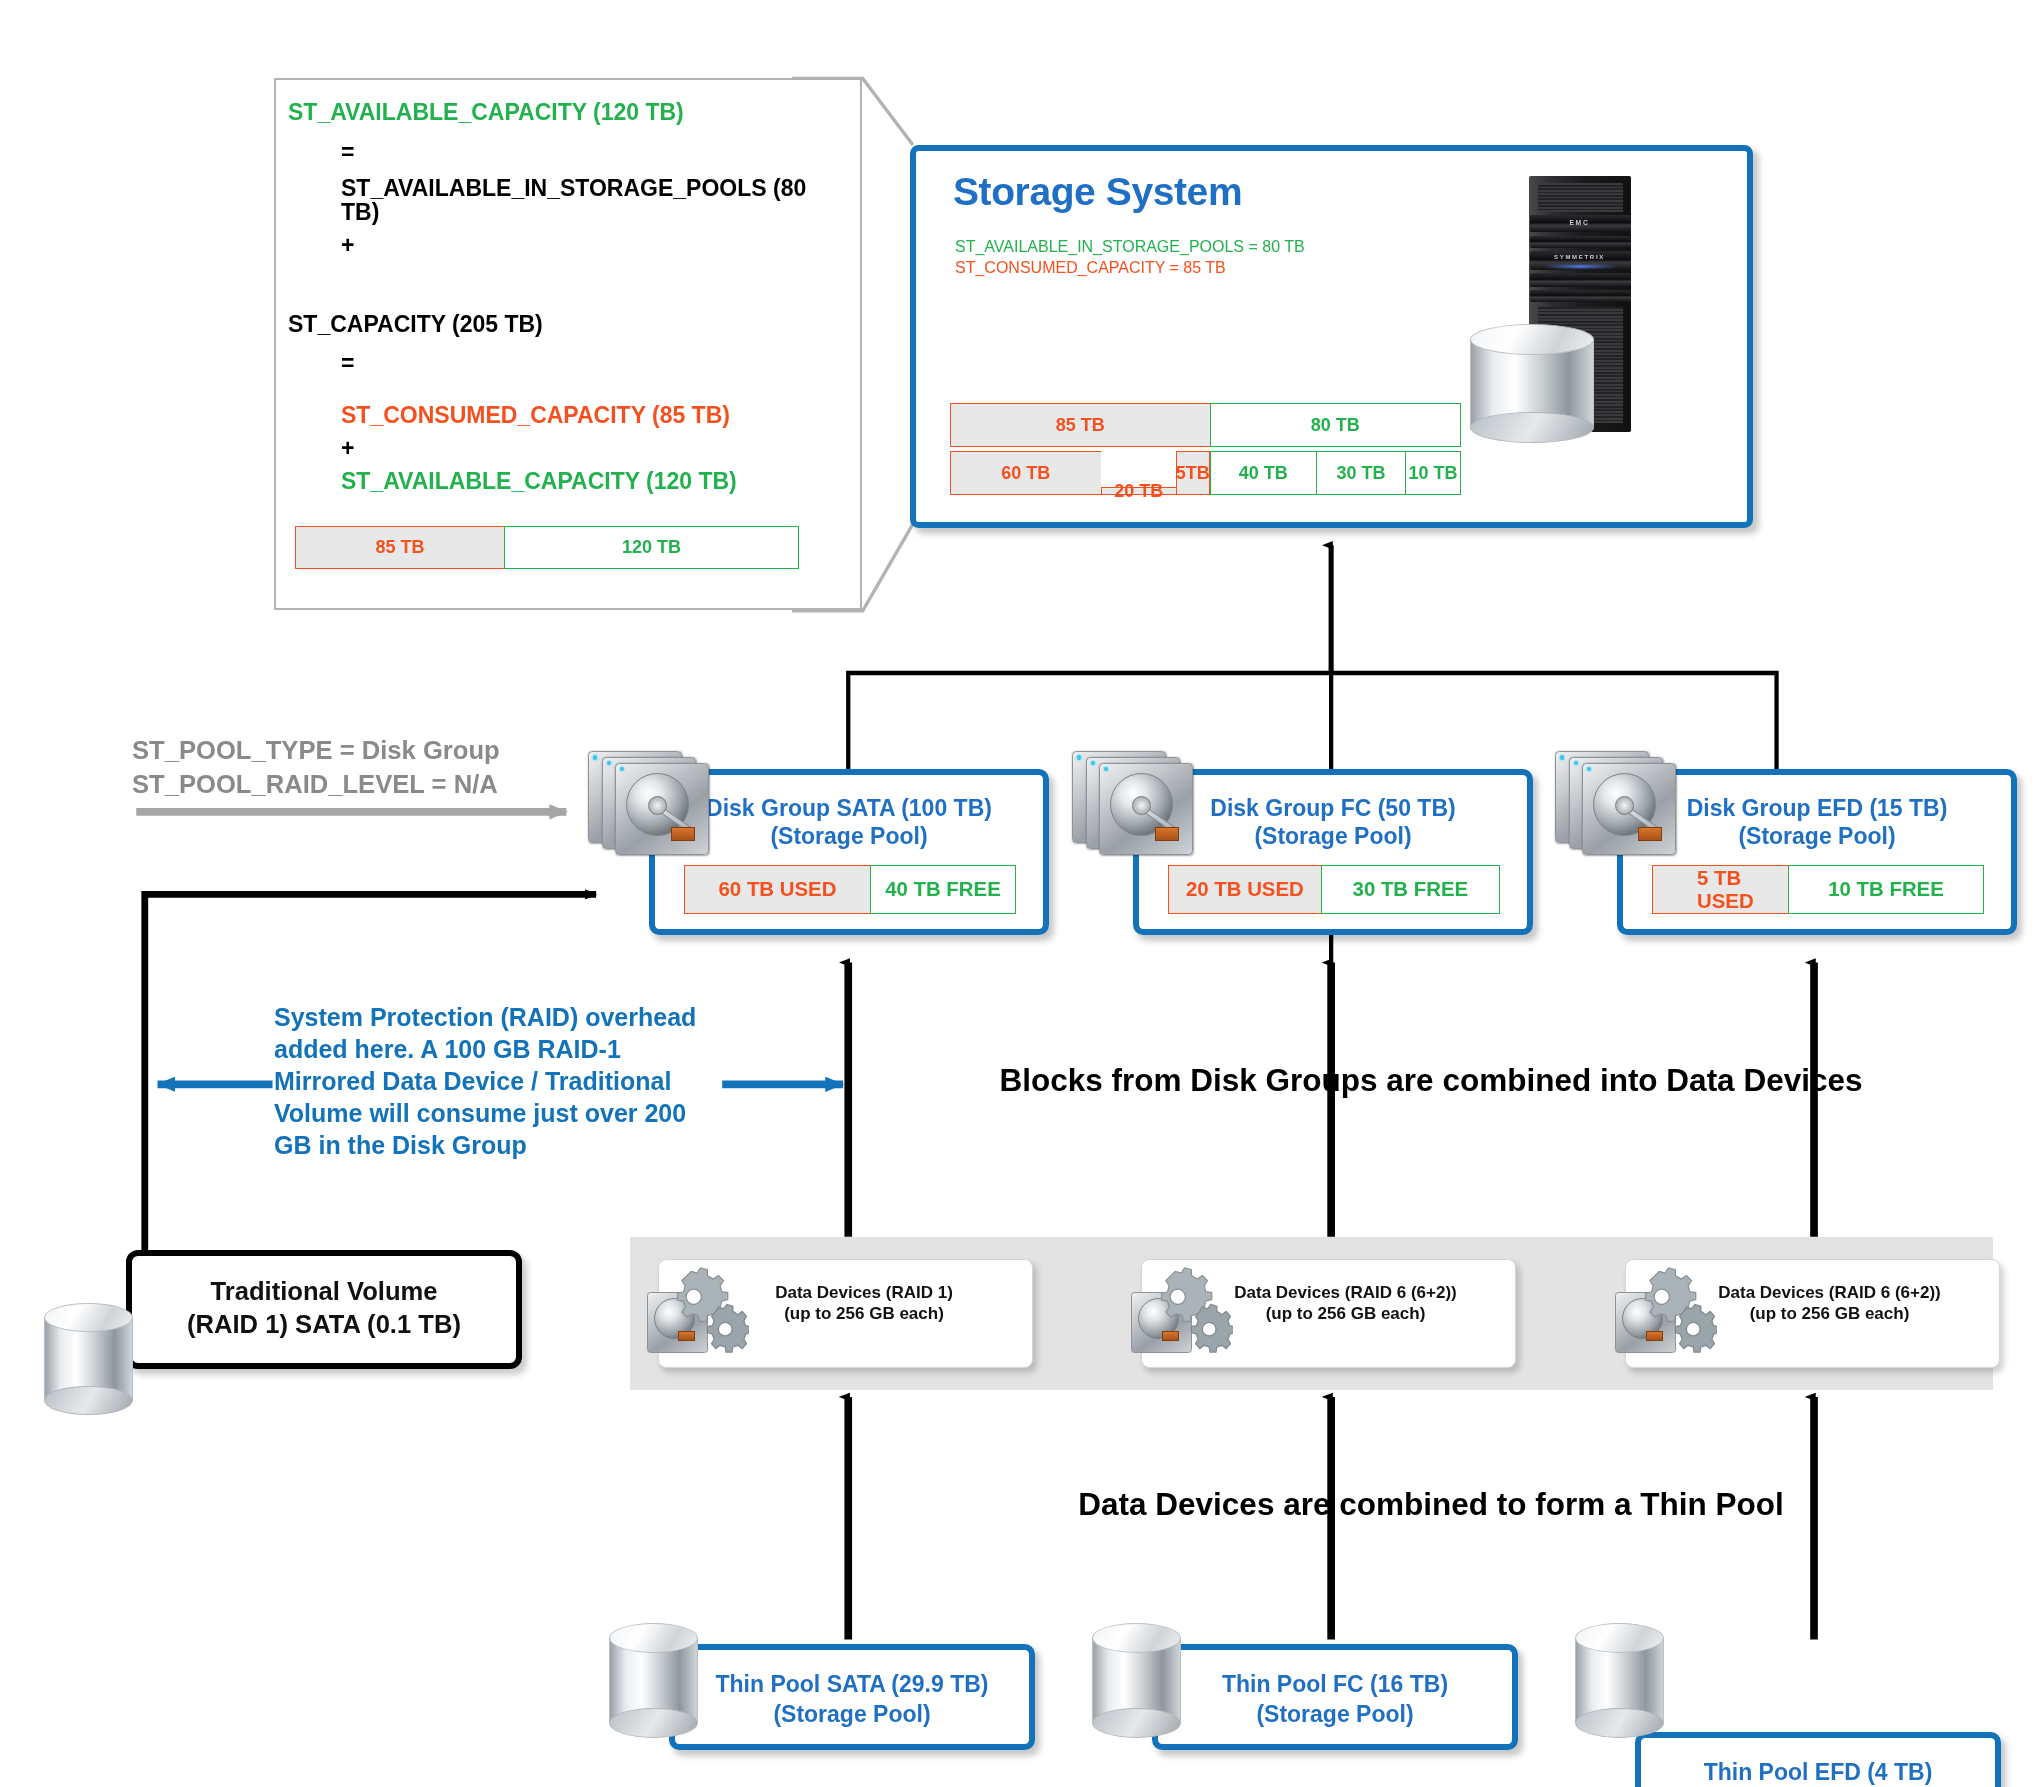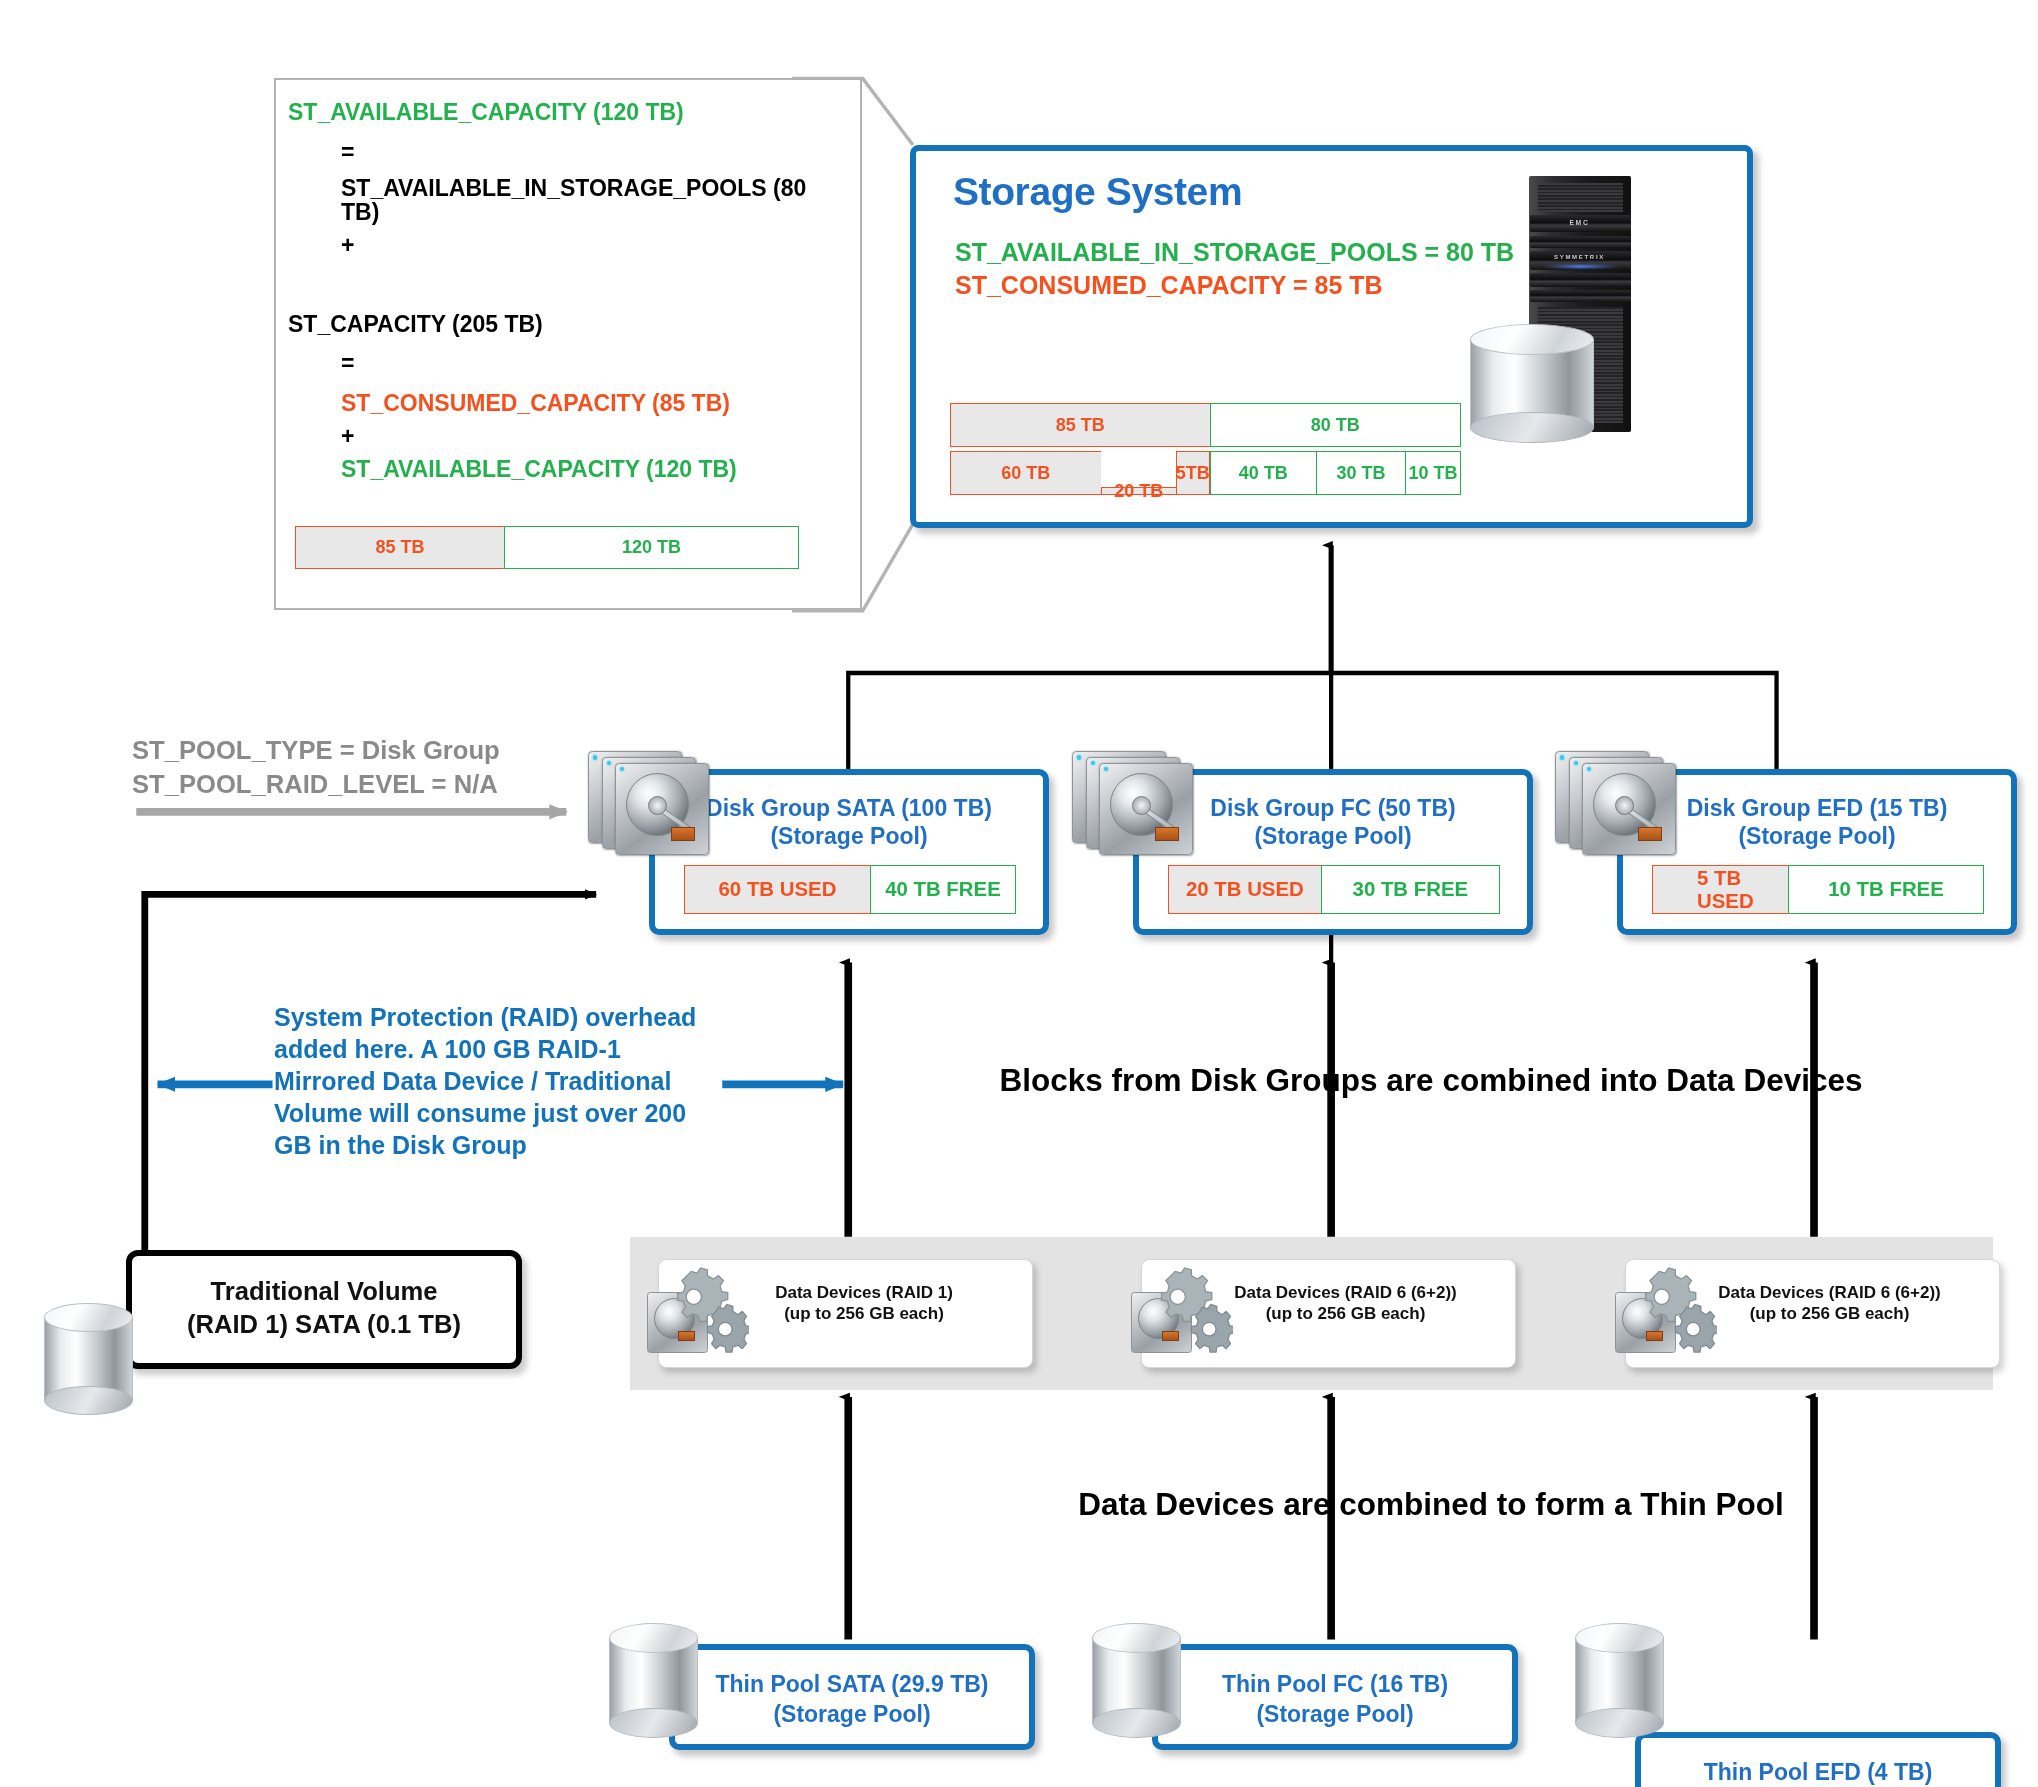--- a/index.html
+++ b/index.html
@@ -30,21 +30,21 @@
   .seg.free{background:#ffffff;border:1.7px solid #22b14c;color:#22b14c;
             border-right-width:0;}
   .seg.free.last{border-right-width:1.7px;}
 
   
   #storage-system{position:absolute;left:910px;top:145px;width:843px;height:383px;
      background:#fff;border:6px solid #1273ba;border-radius:8.5px;box-sizing:border-box;
      box-shadow:5.1px 5.1px 6px rgba(0,0,0,0.22);}
   #ss-title{position:absolute;left:37px;top:19px;font-size:39px;font-weight:bold;
             color:#1f6fc4;letter-spacing:-0.4px;}
-  #ss-metrics{position:absolute;left:39px;top:85px;font-size:25px;font-weight:bold;
+  #ss-metrics{position:absolute;left:39px;top:85px;font-size:16px;font-weight:normal;
               line-height:1.32;}
 
   
   #array{position:absolute;left:1529px;top:176px;width:102px;height:256px;}
   #array .body{position:absolute;left:0;top:0;width:102px;height:256px;
      background:linear-gradient(90deg,#4a4a4c 0%,#2e2e30 22%,#1b1b1d 55%,#111 100%);
      border-radius:1.7px;}
   #array .vent{position:absolute;left:8.5px;width:85px;
      background:repeating-linear-gradient(0deg,#3a3a3c 0 1.7px,#232325 1.7px 3.4px);}
   #array .bezel{position:absolute;left:0.9px;width:101px;height:17px;
@@ -200,21 +200,21 @@
 
   <div id="callout">
     <div style="position:absolute;left:12px;top:20.4px;width:537px;">
       <div class="line green">ST_AVAILABLE_CAPACITY (120 TB)</div>
       <div class="line blk indent" style="margin-top:15.3px;">=</div>
       <div class="line blk indent" style="margin-top:12px;">ST_AVAILABLE_IN_STORAGE_POOLS (80 TB)</div>
       <div class="line blk indent" style="margin-top:8.5px;">+</div>
 
       <div class="line blk" style="margin-top:55px;">ST_CAPACITY (205 TB)</div>
       <div class="line blk indent" style="margin-top:15.3px;">=</div>
-      <div class="line orange indent" style="margin-top:16px;">ST_CONSUMED_CAPACITY (85 TB)</div>
+      <div class="line orange indent" style="margin-top:28px;">ST_CONSUMED_CAPACITY (85 TB)</div>
       <div class="line blk indent" style="margin-top:8.5px;">+</div>
       <div class="line green indent" style="margin-top:8.5px;">ST_AVAILABLE_CAPACITY (120 TB)</div>
     </div>
 
     <div class="bar" style="position:absolute;left:19px;top:446px;width:504px;">
       <div class="seg used" style="width:41.5%;">85 TB</div>
       <div class="seg free last" style="width:58.5%;">120 TB</div>
     </div>
   </div>
 

